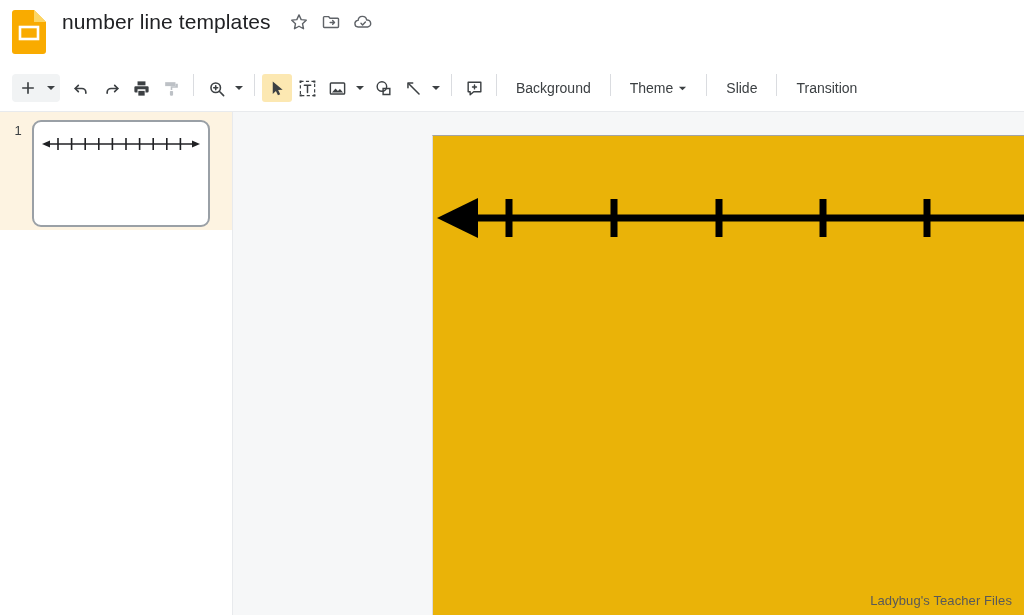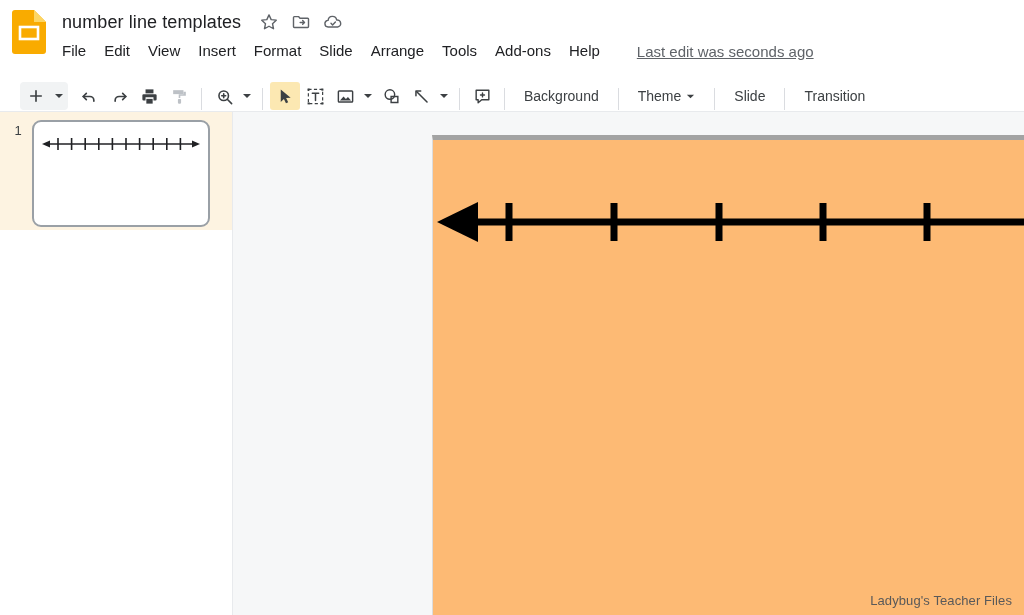--- a/index.html
+++ b/index.html
@@ -16,21 +16,21 @@
   .header { position: absolute; left: 0; top: 0; width: 1024px; height: 68px; background: #fff; }
 
   .doc-logo {
     position: absolute; left: 12px; top: 10px;
     width: 34px; height: 44px;
   }
   .doc-logo svg { display: block; }
 
   .title-row { position: absolute; left: 60px; top: 6px; height: 32px; display: flex; align-items: center; }
   .doc-title {
-    font-size: 18px; color: #202124; letter-spacing: .1px;
+    font-size: 21px; color: #202124; letter-spacing: .1px;
     white-space: nowrap; line-height: 32px;
     padding: 0 2px;
   }
   .title-icons { display: flex; align-items: center; gap: 12px; margin-left: 16px; }
   .ticon { width: 20px; height: 20px; display: block; color: #5f6368; cursor: pointer; }
   .ticon svg { display: block; }
 
   .menubar {
     position: absolute; left: 60px; top: 38px;
     display: flex; align-items: center; height: 26px;
@@ -41,21 +41,21 @@
   }
   .menu-item:first-child { padding-left: 2px; }
   .last-edit {
     font-size: 15px; color: #5f6368; margin-left: 28px;
     text-decoration: underline; white-space: nowrap; cursor: pointer;
   }
 
   
   .toolbar {
     position: absolute; left: 0; top: 74px; width: 1024px; height: 36px;
-    display: flex; align-items: flex-end; padding-left: 20px;
+    display: flex; align-items: flex-start; padding-left: 12px;
   }
   .tb-btn {
     width: 30px; height: 28px; display: flex; align-items: center; justify-content: center;
     border-radius: 3px; cursor: pointer; color: #3c4043; flex: none;
   }
   .tb-btn svg { display: block; }
   .tb-caret {
     width: 16px; height: 28px; display: flex; align-items: center; justify-content: center;
     cursor: pointer; flex: none;
   }
@@ -99,22 +99,22 @@
   }
 
   
   .canvas {
     position: absolute; left: 233px; top: 111px; width: 791px; height: 504px;
     background: #f6f7f8; border-top: 1px solid #e8eaed;
   }
   .slide-surface {
     position: absolute; left: 199px; top: 23px;
     width: 592px; height: 481px;
-    background: #fdba74;
-    border-top: 5px solid #a3a3a3;
+    background: #eab308;
+    border-top: 1px solid #a3a3a3;
     border-left: 1px solid #dcdcdc;
     overflow: hidden;
   }
   .numberline { position: absolute; left: 0; top: 0; }
   .watermark {
     position: absolute; right: 12px; bottom: 8px;
     font-size: 13px; color: #595959; white-space: nowrap; letter-spacing: .1px;
   }
 </style>
 </head>
@@ -148,33 +148,20 @@
         </span>
         <span class="ticon">
           <svg width="20" height="20" viewBox="0 0 24 24" fill="none" stroke="#5f6368" stroke-width="1.7" stroke-linejoin="round">
             <path d="M6.5 18 a4 4 0 0 1 -.4 -8 A5.2 5.2 0 0 1 16.4 9.6 a3.9 3.9 0 0 1 1.2 8.4 z"></path>
             <path d="M9.6 13.6 l1.9 1.9 3.4 -3.6" stroke-linecap="round"></path>
           </svg>
         </span>
       </div>
     </div>
 
-    <div class="menubar">
-      <div class="menu-item">File</div>
-      <div class="menu-item">Edit</div>
-      <div class="menu-item">View</div>
-      <div class="menu-item">Insert</div>
-      <div class="menu-item">Format</div>
-      <div class="menu-item">Slide</div>
-      <div class="menu-item">Arrange</div>
-      <div class="menu-item">Tools</div>
-      <div class="menu-item">Add-ons</div>
-      <div class="menu-item">Help</div>
-      <div class="last-edit">Last edit was seconds ago</div>
-    </div>
   </div>
 
   <div class="toolbar">
 
     <div class="tb-group-new">
       <div class="tb-btn">
         <svg width="18" height="18" viewBox="0 0 24 24" stroke="#3c4043" stroke-width="2.2" stroke-linecap="round">
           <path d="M12 5 v14 M5 12 h14"></path>
         </svg>
       </div>

